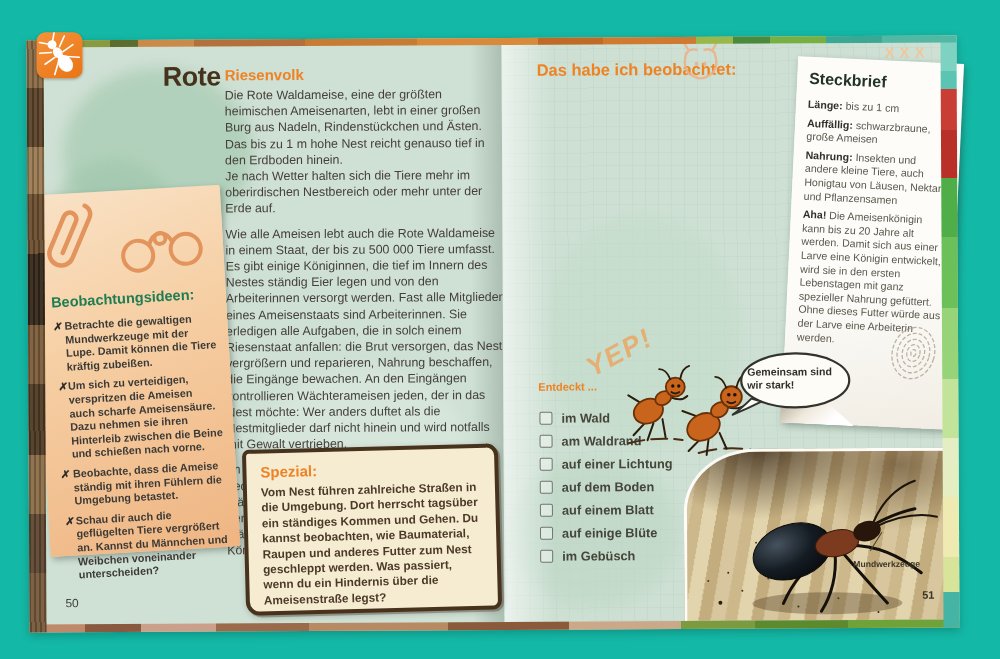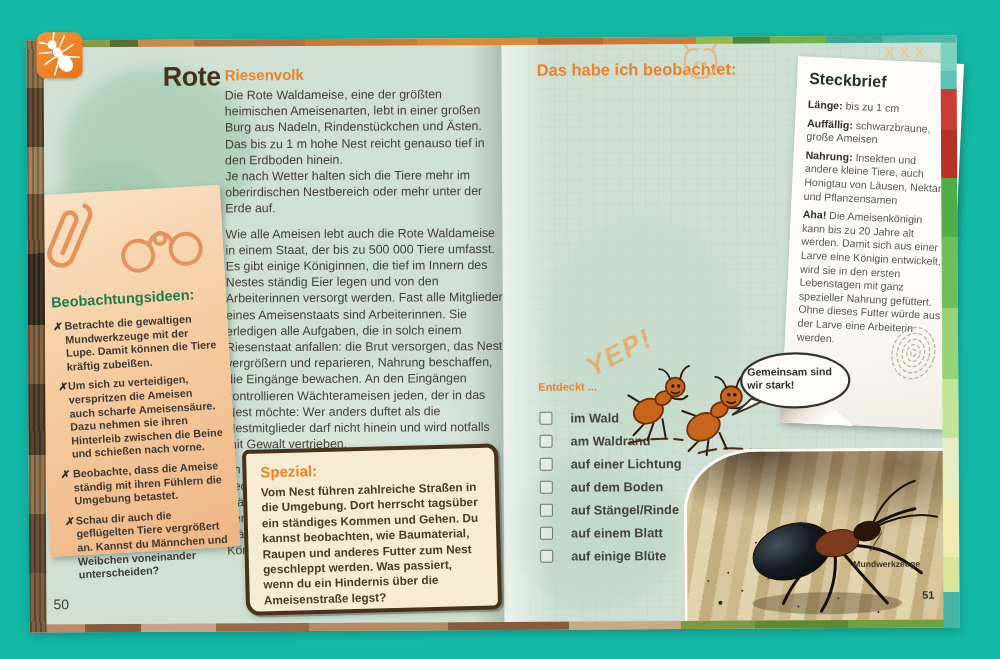--- a/index.html
+++ b/index.html
@@ -48,42 +48,42 @@
     font-weight:bold;color:#3c3a36;}
   .note-item .mark{color:#2e2c28;flex:0 0 auto;transform:rotate(8deg);}
   .clip-svg{position:absolute;left:20px;top:2px;transform:rotate(26deg);}
   .bino-svg{position:absolute;left:82px;top:32px;transform:rotate(-5deg);}
   .spezial{position:absolute;left:215px;top:408px;width:256px;height:166px;z-index:3;
     transform:rotate(-1.2deg);background:#f5ecd2;border:4px solid #47321e;
     border-radius:7px 12px 9px 14px;box-shadow:2px 2px 0 rgba(71,50,30,.35),1px 2px 6px rgba(0,0,0,.2);
     padding:10px 14px;box-sizing:border-box;}
   .spezial-head{font-size:15px;margin-bottom:5px;}
   .spezial-body{font-size:11.8px;line-height:15.4px;font-weight:bold;color:#4c3a28;}
-  .pagenum{position:absolute;font-size:14px;color:#3f3e35;z-index:3;}
+  .pagenum{position:absolute;font-size:12px;color:#3f3e35;z-index:3;margin-left:12px;}
   .pn-left{left:24px;top:556px;}
   
   .obs-header{position:absolute;left:510px;top:23px;font-size:16.5px;z-index:3;}
   .ant-doodle{position:absolute;left:648px;top:0px;z-index:3;opacity:.85;}
   .xxx{position:absolute;left:858px;top:8px;z-index:2;font-size:15px;font-weight:bold;
     color:#f0c79c;letter-spacing:5px;}
   .steckbrief{position:absolute;left:762px;top:24px;width:166px;height:366px;z-index:4;
     transform:rotate(3deg);background:linear-gradient(170deg,#fdfcf9 60%,#f1ede4 100%);
     box-shadow:2px 3px 7px rgba(40,50,40,.35);padding:13px 12px;box-sizing:border-box;}
   .sb-head{font-size:16px;font-weight:bold;color:#233326;margin-bottom:10px;}
   .sb-field{font-size:10.6px;line-height:13.6px;color:#5a564c;margin-bottom:5px;}
   .sb-field b{color:#32302a;}
   .curl{position:absolute;left:-1px;bottom:-1px;width:74px;height:60px;
     clip-path:polygon(0 0,100% 100%,0 100%);
     background:linear-gradient(135deg,#cfe0d4 18%,#b9af9f 30%,#efe9dd 55%,#ffffff 80%);}
   .fingerprint{position:absolute;right:13px;bottom:46px;opacity:.55;transform:rotate(14deg);}
   .yep{position:absolute;left:556px;top:300px;z-index:2;transform:rotate(-28deg);
     font-size:27px;font-weight:bold;font-style:italic;color:#f0a055;opacity:.75;letter-spacing:2px;}
   .entdeckt-h{position:absolute;left:510px;top:343px;font-size:11px;z-index:3;}
   .checklist{position:absolute;left:511px;top:369px;z-index:3;}
-  .chk-row{display:flex;align-items:center;gap:18px;height:23px;text-align:center;}
+  .chk-row{display:flex;align-items:center;gap:9px;height:23px;text-align:center;}
   .chk-box{width:13px;height:13px;border:1.7px solid #70756a;border-radius:2px;
     background:rgba(255,255,255,.38);box-sizing:border-box;}
   .chk-label{font-size:12.8px;font-weight:bold;color:#45453a;}
   .ants-illo{position:absolute;left:590px;top:308px;z-index:3;}
   .bubble{position:absolute;left:703px;top:314px;width:122px;height:70px;z-index:4;}
   .bubble-text{position:absolute;left:16px;top:15px;width:94px;
     font-size:10.6px;line-height:13px;font-weight:bold;color:#2f2f2a;}
   .photo{position:absolute;left:655px;top:412px;width:263px;height:172px;z-index:5;
     border-radius:72px 4px 0 0/62px 4px 0 0;overflow:hidden;
     border-top:3px solid rgba(255,255,255,.95);border-left:3px solid rgba(255,255,255,.95);
@@ -244,29 +244,29 @@
       <div class="chk-row">
         <div class="chk-box"></div>
         <span class="chk-label">auf einer Lichtung</span>
       </div>
       <div class="chk-row">
         <div class="chk-box"></div>
         <span class="chk-label">auf dem Boden</span>
       </div>
       <div class="chk-row">
         <div class="chk-box"></div>
-        <span class="chk-label">auf Stängel/Rinde</span>
-      </div>
-      <div class="chk-row">
-        <div class="chk-box"></div>
         <span class="chk-label">auf einem Blatt</span>
       </div>
       <div class="chk-row">
         <div class="chk-box"></div>
         <span class="chk-label">auf einige Blüte</span>
+      </div>
+      <div class="chk-row">
+        <div class="chk-box"></div>
+        <span class="chk-label">im Gebüsch</span>
       </div>
     </div>
 
     <svg class="ants-illo" width="155" height="115" viewBox="0 0 155 115">
       <g stroke="#4a2c12" stroke-width="2" fill="none" stroke-linecap="round">
         <path d="M10 98 Q38 91 64 95" stroke-dasharray="16 7"></path>
         <path d="M80 108 Q106 101 132 105" stroke-dasharray="18 8"></path>
       </g>
 
       <g stroke="#2b1c0c" stroke-width="2" fill="none" stroke-linecap="round">

